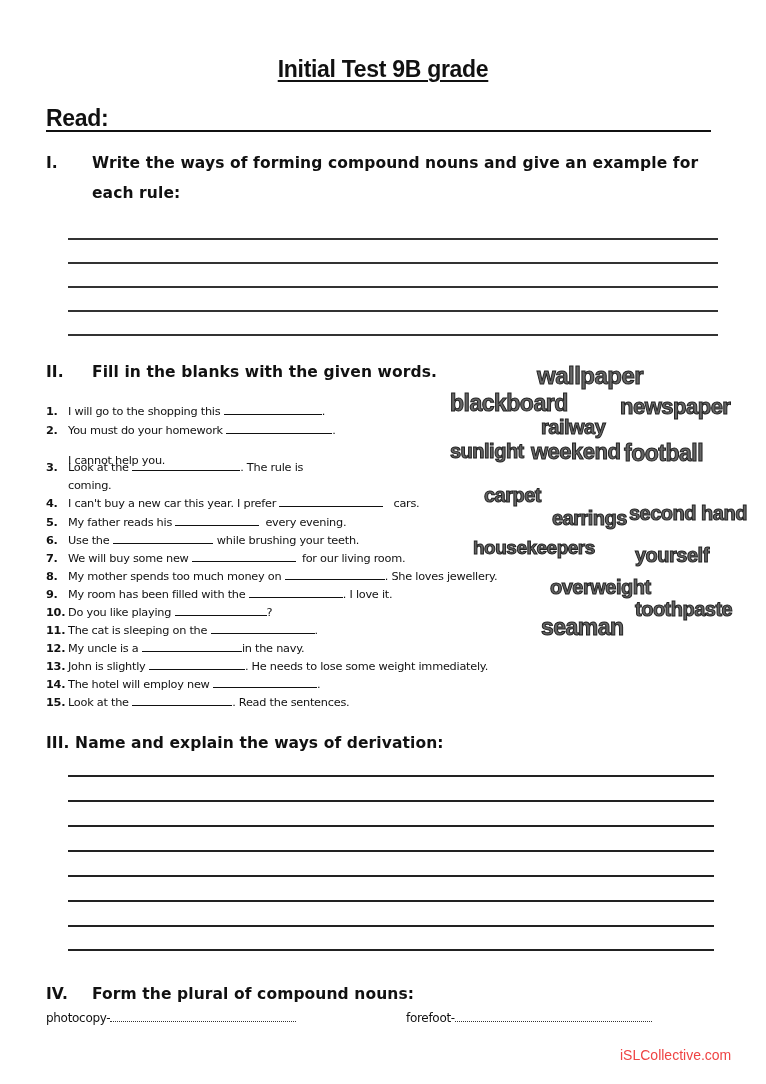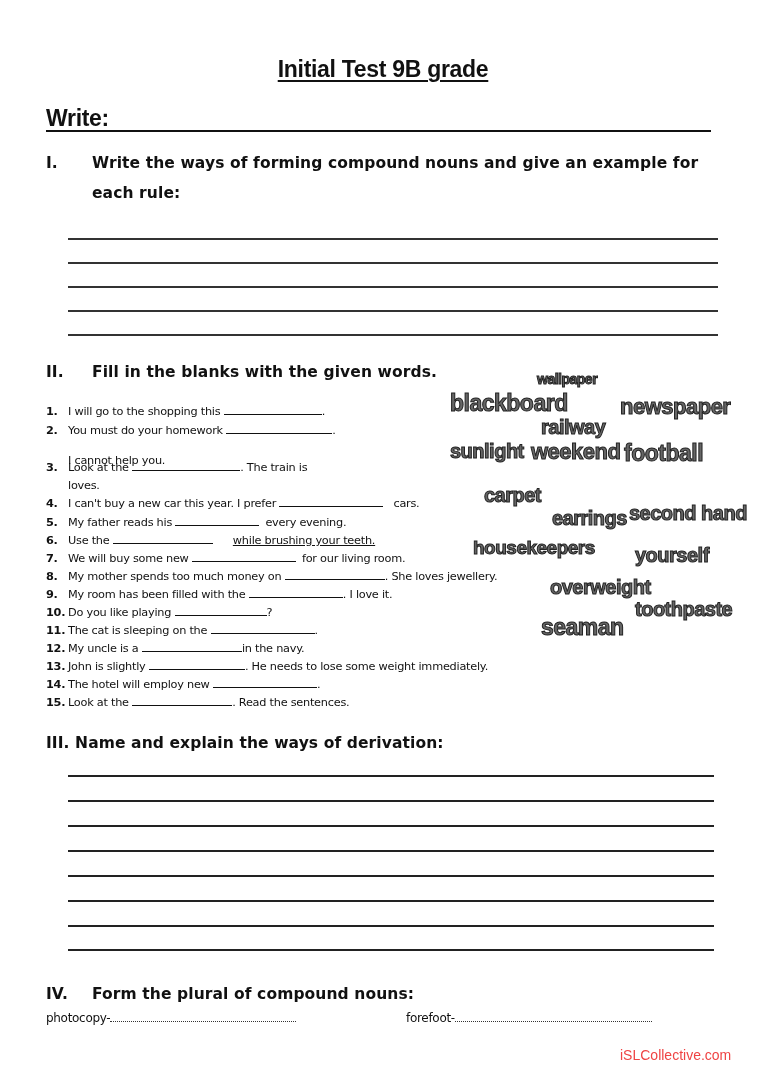--- a/index.html
+++ b/index.html
@@ -34,21 +34,21 @@
     .dots { display: inline-block; border-bottom: 1.5px dotted #333; height: 10px; vertical-align: baseline; }
 
     .watermark { left: 620px; top: 1047px; font-family: "Liberation Sans", sans-serif; font-size: 14px; color: #ef4444; }
   </style>
 </head>
 <body>
 
 <div class="abs title"><span>Initial Test 9B grade</span></div>
 
 <div class="abs name-row">
-  <span class="lbl">Write:</span>
+  <span class="lbl">Read:</span>
 </div>
 
 <div class="abs sec-head" style="left:46px; top:154px;">
   <span class="sec-num" style="width:46px;">I.</span><span>Write the ways of forming compound nouns and give an example for</span>
 </div>
 <div class="abs sec-head" style="left:92px; top:184px;">each rule:</div>
 
 <div class="rule" style="left:68px; width:650px; top:238px;"></div>
 <div class="rule" style="left:68px; width:650px; top:262px;"></div>
 <div class="rule" style="left:68px; width:650px; top:286px;"></div>
@@ -64,34 +64,34 @@
       <span class="num">1.</span>
       <span class="txt"><span>I will go to the shopping this</span> <span class="blank" style="width: 98px;"></span><span>.</span></span>
     </div>
     <div class="abs item" style="left: 46px; top: 424px; width: 500px;">
       <span class="num">2.</span>
       <span class="txt"><span>You must do your homework</span> <span class="blank" style="width: 106px;"></span><span>.</span></span>
     </div>
     <div class="abs item" style="left: 68px; top: 454px;">I cannot help you.</div>
     <div class="abs item" style="left: 46px; top: 461px; width: 500px;">
       <span class="num">3.</span>
-      <span class="txt"><span>Look at the</span> <span class="blank" style="width: 108px;"></span><span>. The train is</span></span>
+      <span class="txt"><span>Look at the</span> <span class="blank" style="width: 108px;"></span><span>. The rule is</span></span>
     </div>
-    <div class="abs item" style="left: 68px; top: 479px;">loves.</div>
+    <div class="abs item" style="left: 68px; top: 479px;">coming.</div>
     <div class="abs item" style="left: 46px; top: 497px; width: 500px;">
       <span class="num">4.</span>
       <span class="txt"><span>I can't buy a new car this year. I prefer</span> <span class="blank" style="width: 104px;"></span><span style="margin-left: 10px;">cars.</span></span>
     </div>
     <div class="abs item" style="left: 46px; top: 516px; width: 500px;">
       <span class="num">5.</span>
       <span class="txt"><span>My father reads his</span> <span class="blank" style="width: 84px;"></span><span style="margin-left: 6px;">every evening.</span></span>
     </div>
     <div class="abs item" style="left: 46px; top: 534px; width: 500px;">
       <span class="num">6.</span>
-      <span class="txt"><span>Use the</span> <span class="blank" style="width: 100px;"></span><span style="margin-left: 20px; text-decoration: underline;">while brushing your teeth.</span></span>
+      <span class="txt"><span>Use the</span> <span class="blank" style="width: 100px;"></span><span style="margin-left: 4px;">while brushing your teeth.</span></span>
     </div>
     <div class="abs item" style="left: 46px; top: 552px; width: 500px;">
       <span class="num">7.</span>
       <span class="txt"><span>We will buy some new</span> <span class="blank" style="width: 104px;"></span><span style="margin-left: 6px;">for our living room.</span></span>
     </div>
     <div class="abs item" style="left: 46px; top: 570px; width: 500px;">
       <span class="num">8.</span>
       <span class="txt"><span>My mother spends too much money on</span> <span class="blank" style="width: 100px;"></span><span>. She loves jewellery.</span></span>
     </div>
     <div class="abs item" style="left: 46px; top: 588px; width: 500px;">
@@ -118,21 +118,21 @@
       <span class="num">14.</span>
       <span class="txt"><span>The hotel will employ new</span> <span class="blank" style="width: 104px;"></span><span>.</span></span>
     </div>
     <div class="abs item" style="left: 46px; top: 696px; width: 500px;">
       <span class="num">15.</span>
       <span class="txt"><span>Look at the</span> <span class="blank" style="width: 100px;"></span><span>. Read the sentences.</span></span>
     </div>
   </div>
 
 <div>
-  <div class="abs word" style="left:537px; top:371px; font-size:14px;">wallpaper</div>
+  <div class="abs word" style="left:537px; top:362px; font-size:24px;">wallpaper</div>
   <div class="abs word" style="left:450px; top:390px; font-size:23px;">blackboard</div>
   <div class="abs word" style="left:620px; top:394px; font-size:22px;">newspaper</div>
   <div class="abs word" style="left:541px; top:416px; font-size:20px;">railway</div>
   <div class="abs word" style="left:450px; top:440px; font-size:20px;">sunlight</div>
   <div class="abs word" style="left:624px; top:440px; font-size:23px;">football</div>
   <div class="abs word" style="left:531px; top:439px; font-size:22px;">weekend</div>
   <div class="abs word" style="left:484px; top:484px; font-size:20px;">carpet</div>
   <div class="abs word" style="left:552px; top:507px; font-size:20px;">earrings</div>
   <div class="abs word" style="left:629px; top:502px; font-size:20px;">second hand</div>
   <div class="abs word" style="left:473px; top:537px; font-size:19px;">housekeepers</div>

